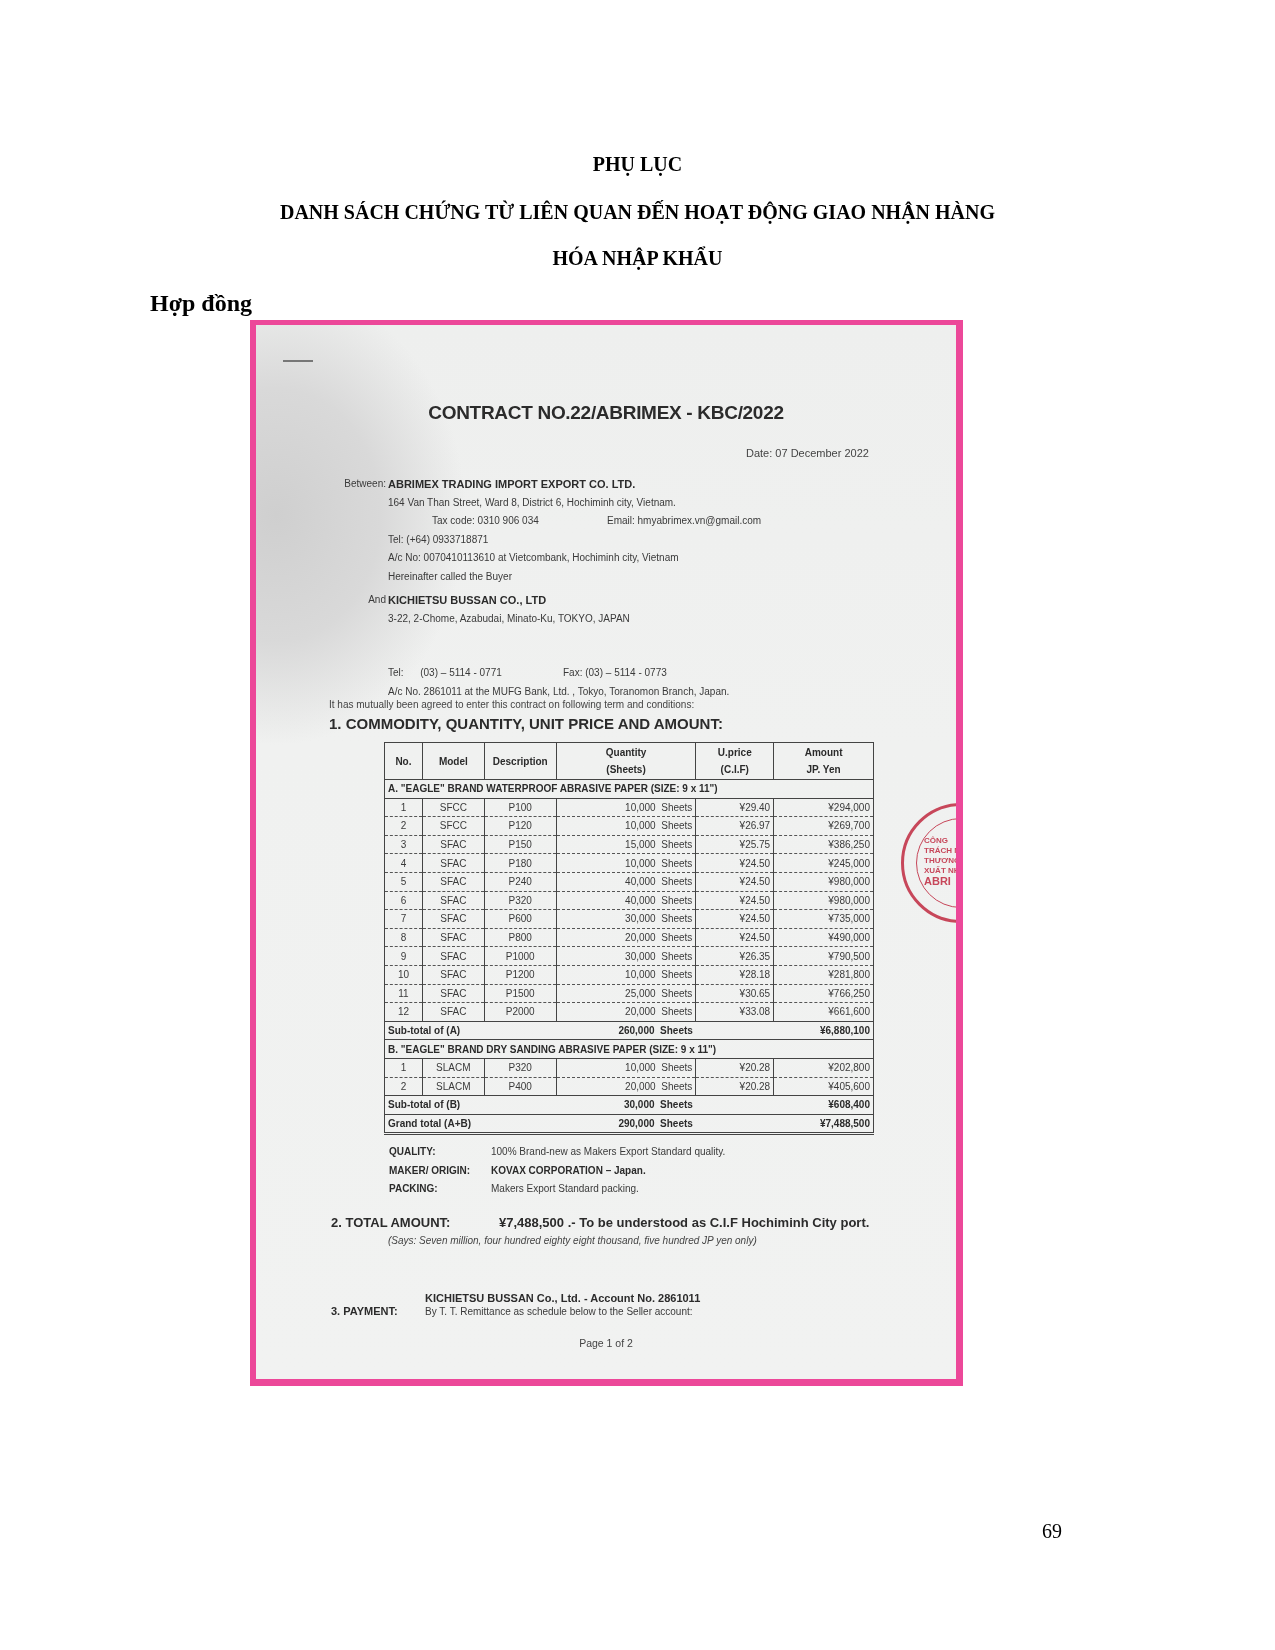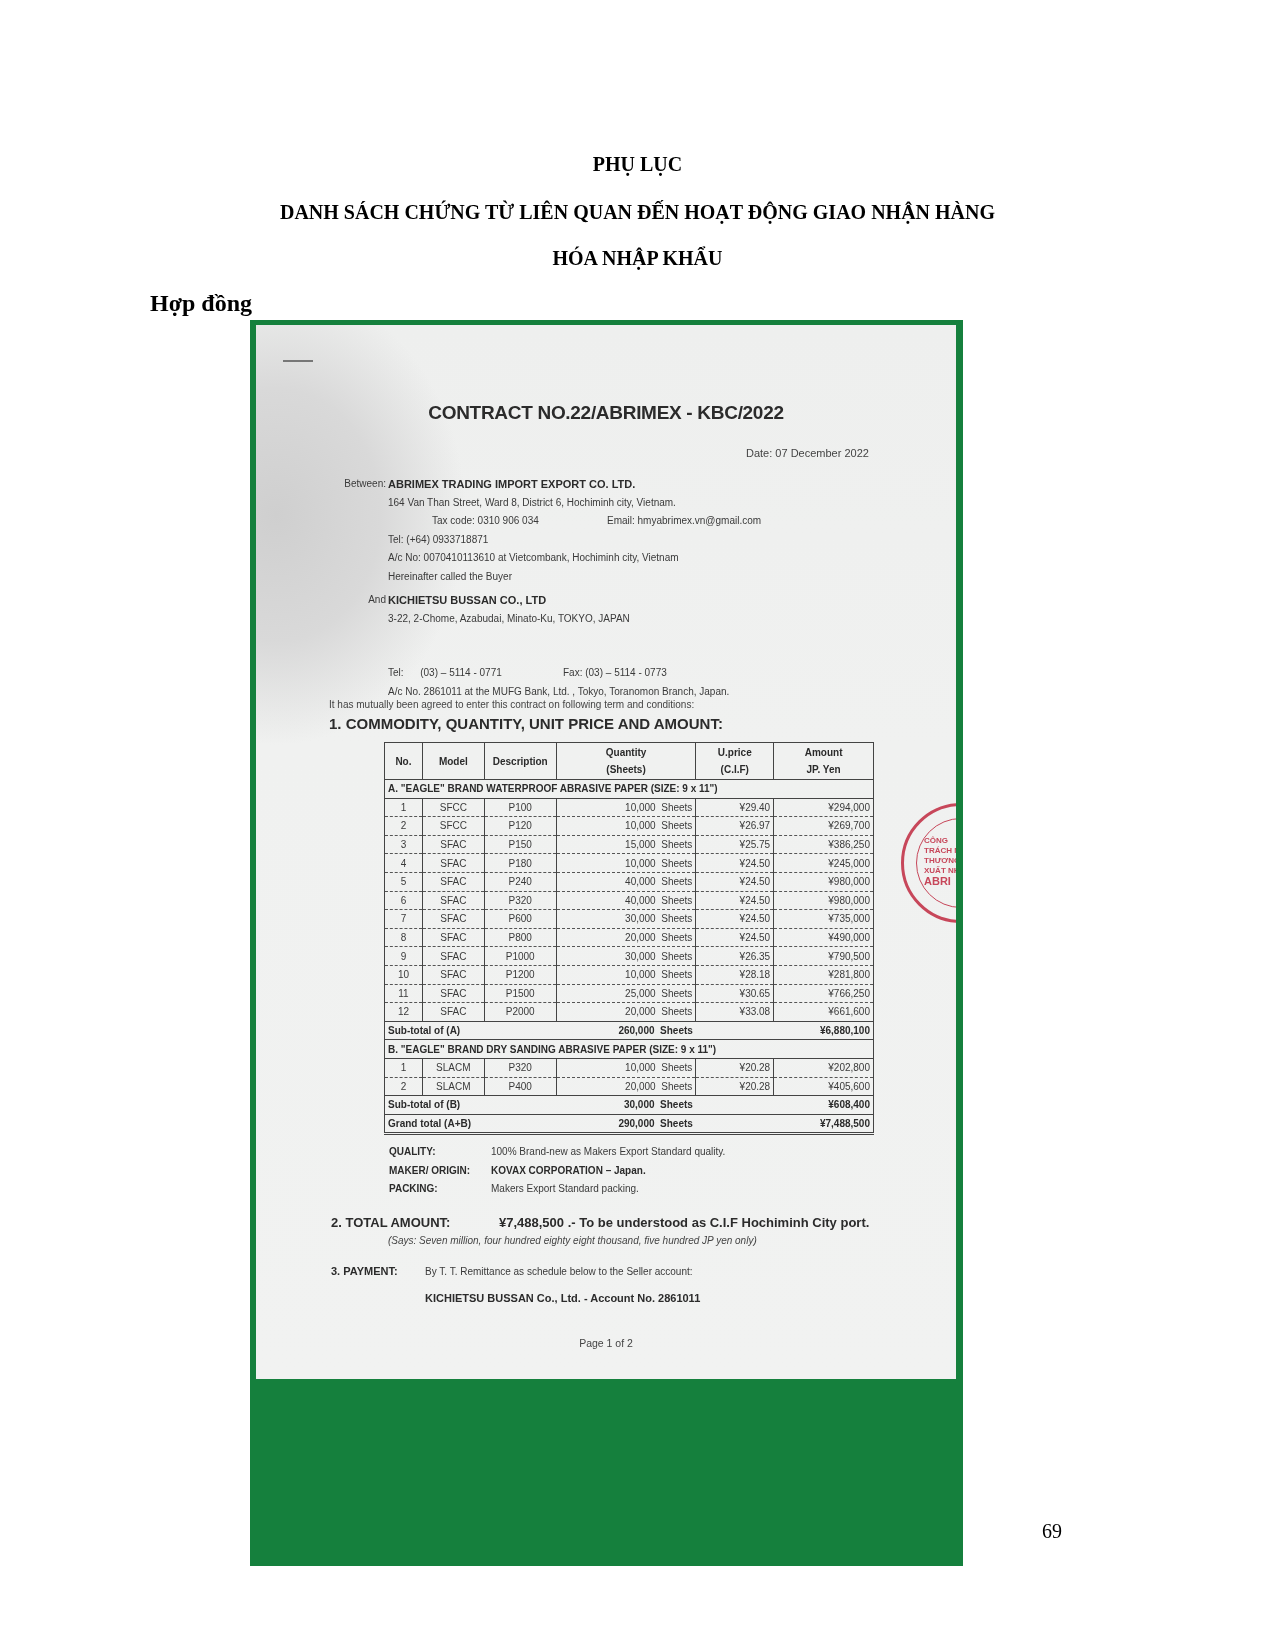--- a/index.html
+++ b/index.html
@@ -5,21 +5,21 @@
   html, body { margin:0; padding:0; background:#ffffff; }
   body { width:1275px; height:1650px; position:relative; overflow:hidden; font-family:"Liberation Serif", serif; color:#000; }
   .heading { position:absolute; left:0; width:1275px; text-align:center; font-family:"Liberation Serif", serif; font-weight:bold; font-size:20px; line-height:28px; }
   .h1 { top:150px; }
   .h2 { top:198px; }
   .h3 { top:244px; }
   .section-label { position:absolute; left:150px; top:290px; font-weight:bold; font-size:24px; }
   .page-number { position:absolute; left:1042px; top:1520px; font-size:20px; }
 
   
-  .photo { position:absolute; left:250px; top:320px; width:713px; height:1246px; background:#15803d;text-decoration:underline; }
+  .photo { position:absolute; left:250px; top:320px; width:713px; height:1066px; background:#ec4899;text-decoration:underline; }
   .paper { position:absolute; left:6px; top:5px; width:700px; height:1054px;
            background: radial-gradient(ellipse 190px 230px at 20px 190px, #cfcfcf 0%, #d9d9d9 55%, rgba(230,230,230,0) 100%),
                        linear-gradient(180deg,#eeefee 0%, #f0f1f0 40%, #f1f2f1 100%);
            overflow:hidden; font-family:"Liberation Sans", sans-serif; color:#333; }
   .dash-mark { position:absolute; left:27px; top:35px; width:30px; height:2px; background:#777; }
   .contract-title { position:absolute; left:0; width:700px; top:77px; text-align:center; font-weight:bold; font-size:19px; color:#2b2b2b; letter-spacing:-0.3px; }
   .date { position:absolute; left:490px; top:122px; font-size:11px; color:#444; }
 
   .party { position:absolute; left:70px; font-size:10px; line-height:18.5px; color:#3a3a3a; }
   .party .lbl { position:absolute; left:0; top:0; width:60px;text-align:right; }
@@ -45,21 +45,21 @@
 
   .terms { position:absolute; left:133px; top:818px; font-size:10px; line-height:18.5px; color:#3a3a3a; }
   .terms .k { display:inline-block; width:102px; font-weight:bold; color:#2b2b2b; }
   .terms .bold { font-weight:bold; color:#2b2b2b; }
 
   .total { position:absolute; left:75px; top:890px; font-size:13px; color:#2b2b2b; }
   .total .k { font-weight:bold; display:inline-block; width:168px; }
   .total .v { font-weight:bold; }
   .says { position:absolute; left:132px; top:910px; font-size:10px; font-style:italic; color:#444; }
 
-  .payment { position:absolute; left:75px; top:940px; font-size:11px; color:#2b2b2b; }
+  .payment { position:absolute; left:75px; top:980px; font-size:11px; color:#2b2b2b; }
   .payment .k { font-weight:bold; display:inline-block; width:94px; }
   .payment .v { font-size:10px; color:#3a3a3a; }
   .payacct { position:absolute; left:169px; top:967px; font-size:11px; font-weight:bold; color:#2b2b2b; }
 
   .pageof { position:absolute; left:0; width:700px; top:1012px; text-align:center; font-size:10.5px; color:#444; }
 
   .stamp { position:absolute; left:645px; top:478px; width:120px; height:120px; border-radius:50%;
            border:3px solid #c7475a; box-sizing:border-box; }
   .stamp:after { content:""; position:absolute; left:12px; top:12px; right:12px; bottom:12px; border-radius:50%; border:1.5px solid #c7475a; }
   .stamp-text { position:absolute; left:20px; top:30px; font-size:8px; color:#c7475a; font-weight:bold; line-height:10px; }

